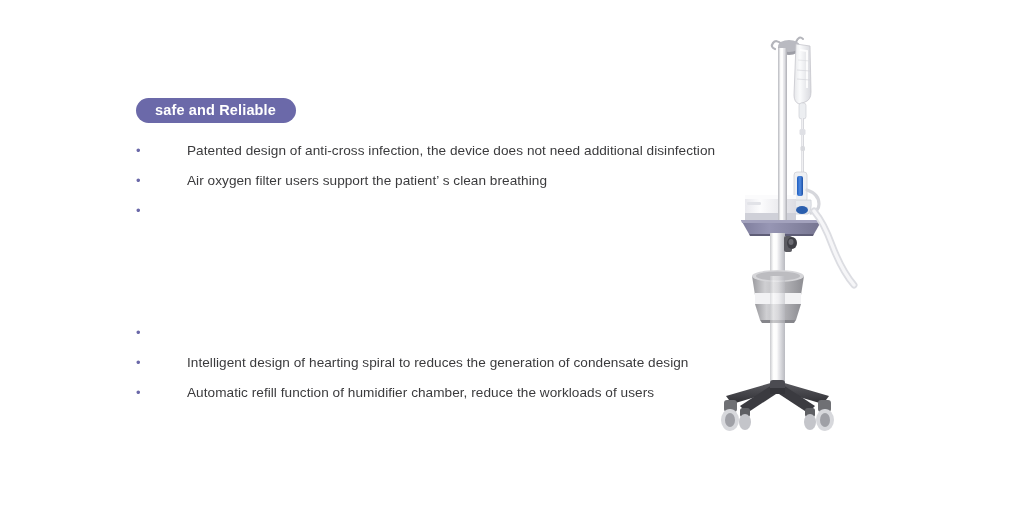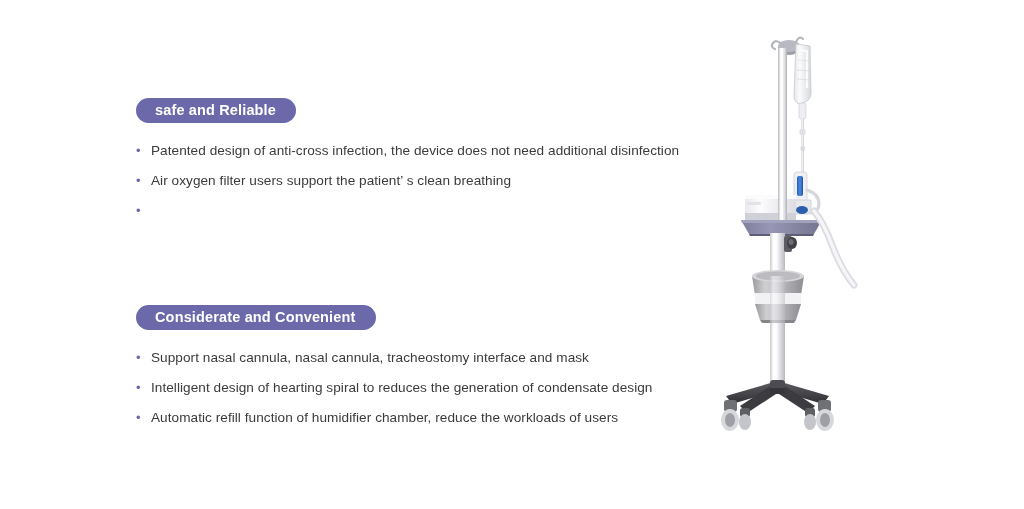--- a/index.html
+++ b/index.html
@@ -46,20 +46,21 @@
     white-space: nowrap;
   }
 
   .bullets { margin-top: 13px; }
 
   .bullet-row {
     display: flex;
     align-items: flex-end;
     height: 30px;
     line-height: 30px;
+    gap: 36px;
   }
 
   .bullet-dot {
     width: 10px;
     flex: 0 0 10px;
     color: #6b69a9;
     font-size: 13px;
     line-height: 30px;
     text-align: left;
   }
@@ -103,26 +104,24 @@
           <span class="bullet-dot"></span>
           <span class="bullet-text">Air oxygen filter users support the patient’ s clean breathing</span>
         </div>
         <div class="bullet-row">
           <span class="bullet-dot"></span>
         </div>
       </div>
     </div>
 
     <div class="feature-block block-2">
-      <div class="badge">Considerate and Convenient</div>
 
       <div class="bullets">
         <div class="bullet-row">
           <span class="bullet-dot"></span>
-          <span class="bullet-text">Support nasal cannula, nasal cannula, tracheostomy interface and mask</span>
         </div>
         <div class="bullet-row">
           <span class="bullet-dot"></span>
           <span class="bullet-text">Intelligent design of hearting spiral to reduces the generation of condensate design</span>
         </div>
         <div class="bullet-row">
           <span class="bullet-dot"></span>
           <span class="bullet-text">Automatic refill function of humidifier chamber, reduce the workloads of users</span>
         </div>
       </div>

